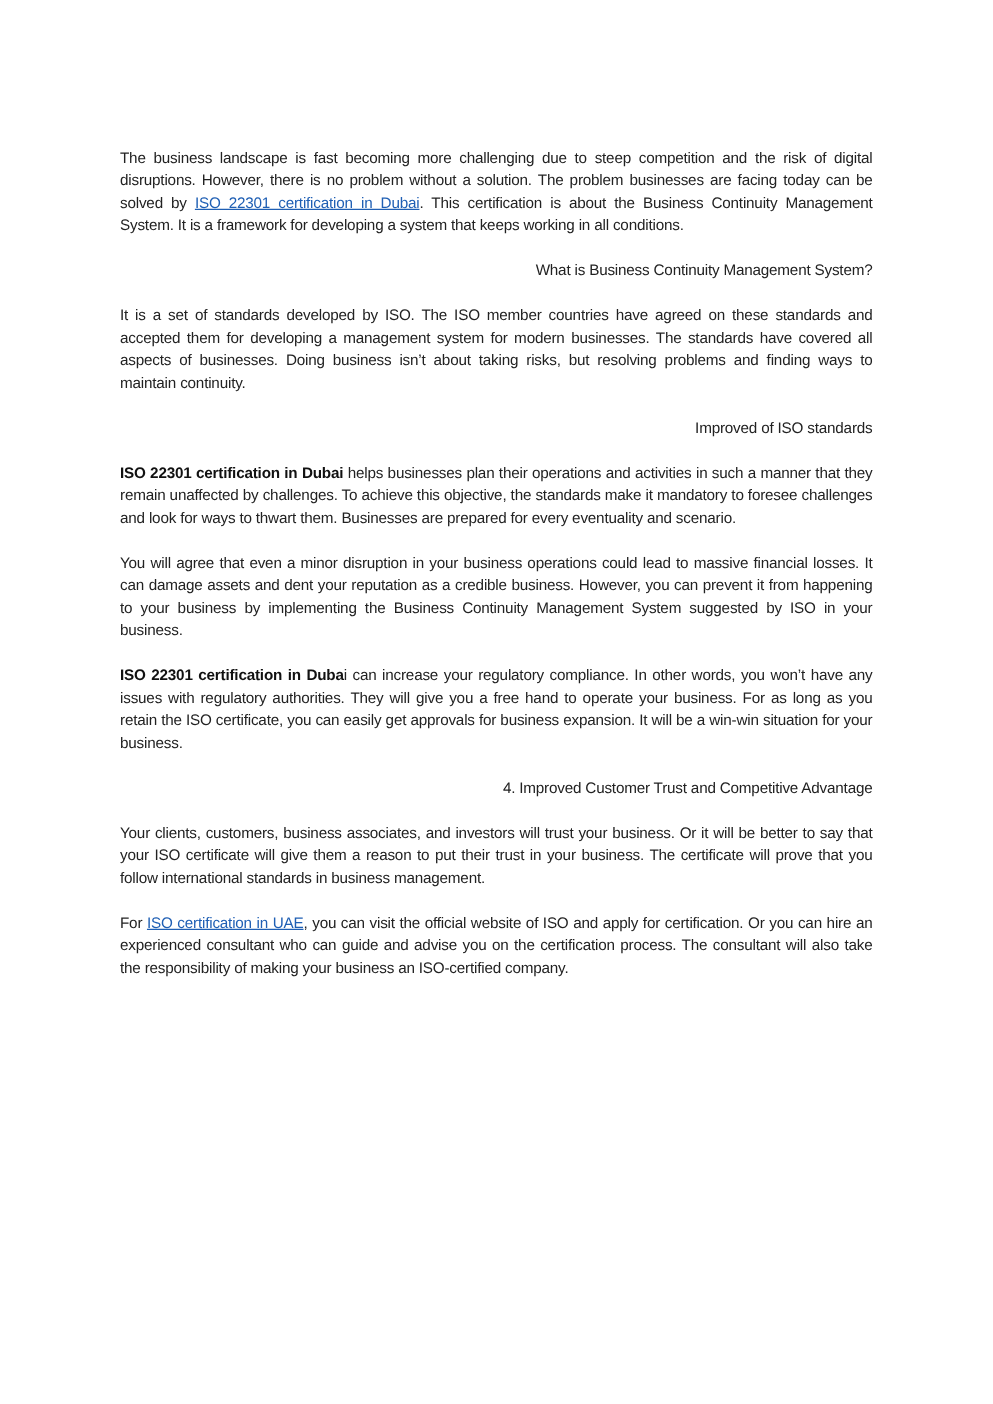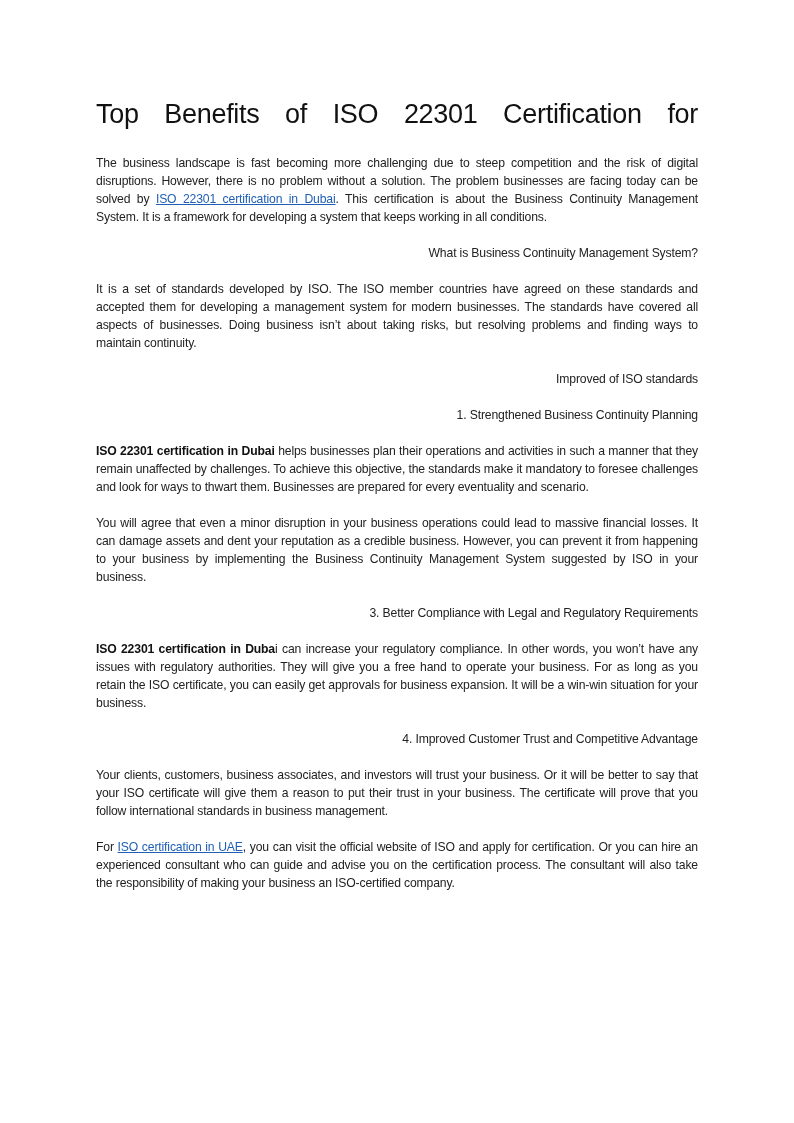--- a/index.html
+++ b/index.html
@@ -58,37 +58,34 @@
       font-weight: bold;
       color: #111111;
     }
   </style>
 </head>
 <body>
 
 <div class="page">
 
   <h1 class="title">
-    <span class="line1">Top Benefits of ISO 22301 Certification for</span>
   </h1>
 
   <p><span>The business landscape is fast becoming more challenging due to steep competition and the risk of digital disruptions. However, there is no problem without a solution. The problem businesses are facing today can be solved by </span><a class="link" href="#">ISO 22301 certification in Dubai</a><span>. This certification is about the Business Continuity Management System. It is a framework for developing a system that keeps working in all conditions.</span></p>
 
   <p class="heading">What is Business Continuity Management System?</p>
 
   <p>It is a set of standards developed by ISO. The ISO member countries have agreed on these standards and accepted them for developing a management system for modern businesses. The standards have covered all aspects of businesses. Doing business isn’t about taking risks, but resolving problems and finding ways to maintain continuity.</p>
 
   <p class="heading">Improved of ISO standards</p>
 
-  <p class="heading">1. Strengthened Business Continuity Planning</p>
   <p><b class="strong">ISO 22301 certification in Dubai</b><span> helps businesses plan their operations and activities in such a manner that they remain unaffected by challenges. To achieve this objective, the standards make it mandatory to foresee challenges and look for ways to thwart them. Businesses are prepared for every eventuality and scenario.</span></p>
 
   <p>You will agree that even a minor disruption in your business operations could lead to massive financial losses. It can damage assets and dent your reputation as a credible business. However, you can prevent it from happening to your business by implementing the Business Continuity Management System suggested by ISO in your business.</p>
 
-  <p class="heading">3. Better Compliance with Legal and Regulatory Requirements</p>
   <p><b class="strong">ISO 22301 certification in Duba</b><span>i can increase your regulatory compliance. In other words, you won’t have any issues with regulatory authorities. They will give you a free hand to operate your business. For as long as you retain the ISO certificate, you can easily get approvals for business expansion. It will be a win-win situation for your business.</span></p>
 
   <p class="heading">4. Improved Customer Trust and Competitive Advantage</p>
   <p>Your clients, customers, business associates, and investors will trust your business. Or it will be better to say that your ISO certificate will give them a reason to put their trust in your business. The certificate will prove that you follow international standards in business management.</p>
 
   <p><span>For </span><a class="link" href="#">ISO certification in UAE</a><span>, you can visit the official website of ISO and apply for certification. Or you can hire an experienced consultant who can guide and advise you on the certification process. The consultant will also take the responsibility of making your business an ISO-certified company.</span></p>
 
 </div>
 
 </body></html>

